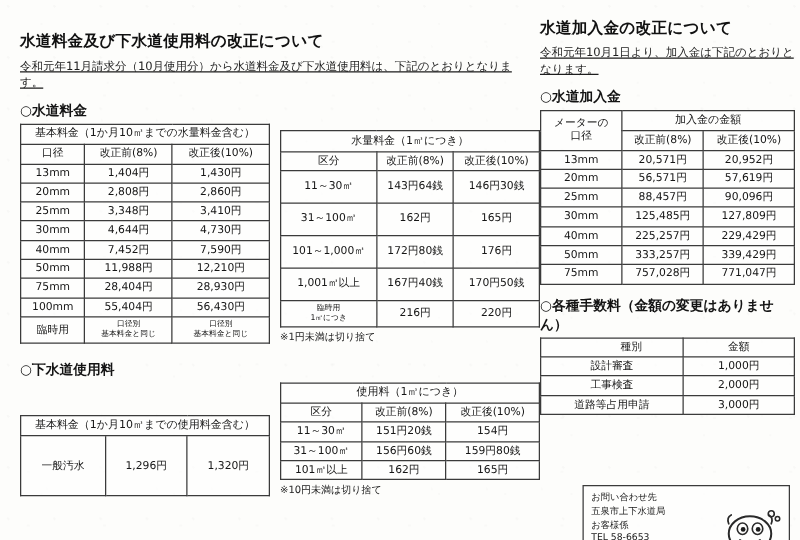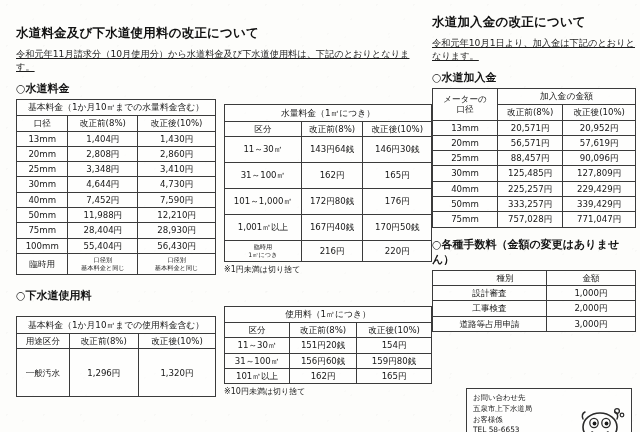--- a/index.html
+++ b/index.html
@@ -224,25 +224,20 @@
     <div class="gap-md"></div>
 
     <div class="sect">○下水道使用料</div>
 
     <div class="row-flex">
 
       <table class="tbl-basic">
         <tbody>
             <tr>
           <th class="hdr-span" colspan="3">基本料金（1か月10㎥までの使用料金含む）</th>
-        </tr>
-        <tr>
-          <th>用途区分</th>
-          <th>改正前(8%)</th>
-          <th>改正後(10%)</th>
         </tr>
         <tr style="height:48px;">
           <td>一般汚水</td>
           <td>1,296円</td>
           <td>1,320円</td>
         </tr>
       </tbody>
         </table>
 
       <div style="width:192px;">

